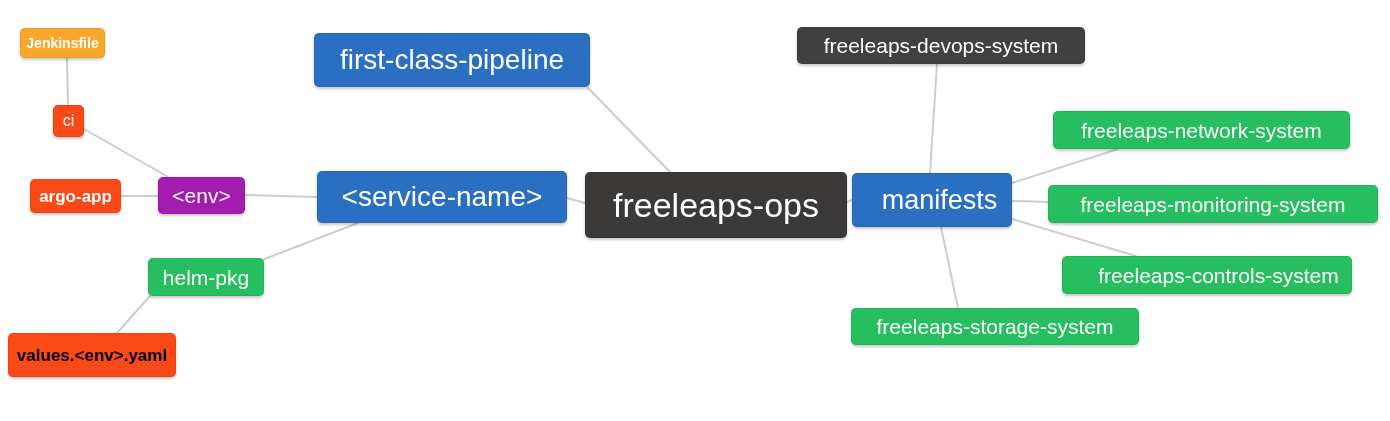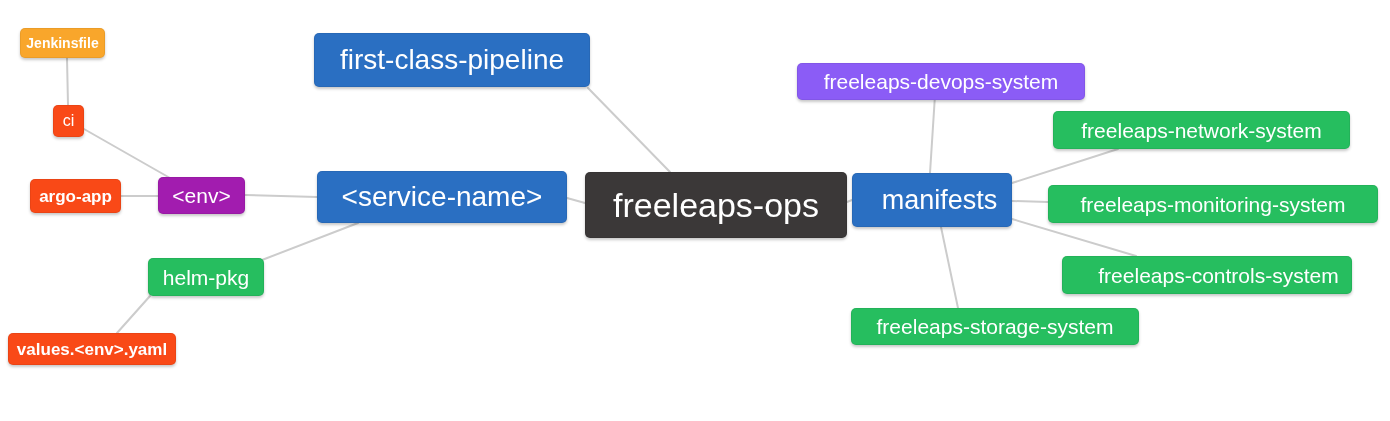--- a/index.html
+++ b/index.html
@@ -58,24 +58,24 @@
       <line x1="1012" y1="201" x2="1048" y2="202" stroke="#cccccc" stroke-width="2" stroke-linecap="round"></line>
       <line x1="1012" y1="219" x2="1136" y2="256" stroke="#cccccc" stroke-width="2" stroke-linecap="round"></line>
       <line x1="941" y1="227" x2="958" y2="308" stroke="#cccccc" stroke-width="2" stroke-linecap="round"></line>
     </svg>
   <div id="nodes-layer">
       <div class="node" style="left: 20px; top: 28px; width: 85px; height: 30px; font-size: 14px; font-weight: 600; background: rgb(249, 166, 43); color: rgb(255, 255, 255);">Jenkinsfile</div>
       <div class="node" style="left: 53px; top: 105px; width: 31px; height: 32px; font-size: 16px; font-weight: 400; background: rgb(249, 73, 23); color: rgb(255, 255, 255);">ci</div>
       <div class="node" style="left: 30px; top: 179px; width: 91px; height: 34px; font-size: 17px; font-weight: 600; background: rgb(249, 73, 23); color: rgb(255, 255, 255);">argo-app</div>
       <div class="node" style="left: 158px; top: 177px; width: 87px; height: 37px; font-size: 21px; font-weight: 400; background: #a21caf; color: rgb(255, 255, 255);">&lt;env&gt;</div>
       <div class="node" style="left: 148px; top: 258px; width: 116px; height: 38px; font-size: 21px; font-weight: 400; background: rgb(38, 190, 95); color: rgb(255, 255, 255);">helm-pkg</div>
-      <div class="node" style="left: 8px; top: 333px; width: 168px; height: 32px; font-size: 17px; font-weight: 600; background: rgb(249, 73, 23); color: #ffffff;">values.&lt;env&gt;.yaml</div>
+      <div class="node" style="left: 8px; top: 333px; width: 168px; height: 44px; font-size: 17px; font-weight: 600; background: rgb(249, 73, 23); color: #000000;">values.&lt;env&gt;.yaml</div>
       <div class="node" style="left: 314px; top: 33px; width: 276px; height: 54px; font-size: 28px; font-weight: 400; background: rgb(42, 111, 194); color: rgb(255, 255, 255);">first-class-pipeline</div>
       <div class="node" style="left: 317px; top: 171px; width: 250px; height: 52px; font-size: 28px; font-weight: 400; background: rgb(42, 111, 194); color: rgb(255, 255, 255);">&lt;service-name&gt;</div>
       <div class="node" style="left: 585px; top: 172px; width: 262px; height: 66px; font-size: 34px; font-weight: 400; background: rgb(59, 56, 56); color: rgb(255, 255, 255);">freeleaps-ops</div>
       <div class="node" style="left: 852px; top: 173px; width: 160px; height: 54px; font-size: 27px; font-weight: 400; background: rgb(42, 111, 194); color: rgb(255, 255, 255); padding-left: 15px;">manifests</div>
-      <div class="node" style="left: 797px; top: 27px; width: 288px; height: 37px; font-size: 21px; font-weight: 400; background: #8b5cf6; color: rgb(255, 255, 255); margin-top: 36px;">freeleaps-devops-system</div>
+      <div class="node" style="left: 797px; top: 27px; width: 288px; height: 37px; font-size: 21px; font-weight: 400; background: #404040; color: rgb(255, 255, 255);">freeleaps-devops-system</div>
       <div class="node" style="left: 1053px; top: 111px; width: 297px; height: 38px; font-size: 21px; font-weight: 400; background: rgb(38, 190, 95); color: rgb(255, 255, 255);">freeleaps-network-system</div>
       <div class="node" style="left: 1048px; top: 185px; width: 330px; height: 38px; font-size: 21px; font-weight: 400; background: rgb(38, 190, 95); color: rgb(255, 255, 255);">freeleaps-monitoring-system</div>
       <div class="node" style="left: 1062px; top: 256px; width: 290px; height: 38px; font-size: 21px; font-weight: 400; background: rgb(38, 190, 95); color: rgb(255, 255, 255); padding-left: 23px;">freeleaps-controls-system</div>
       <div class="node" style="left: 815px; top: 308px; width: 288px; height: 37px; font-size: 21px; font-weight: 400; background: rgb(38, 190, 95); color: rgb(255, 255, 255); margin-left: 36px;">freeleaps-storage-system</div>
     </div>
 </div>
 
 </body></html>

